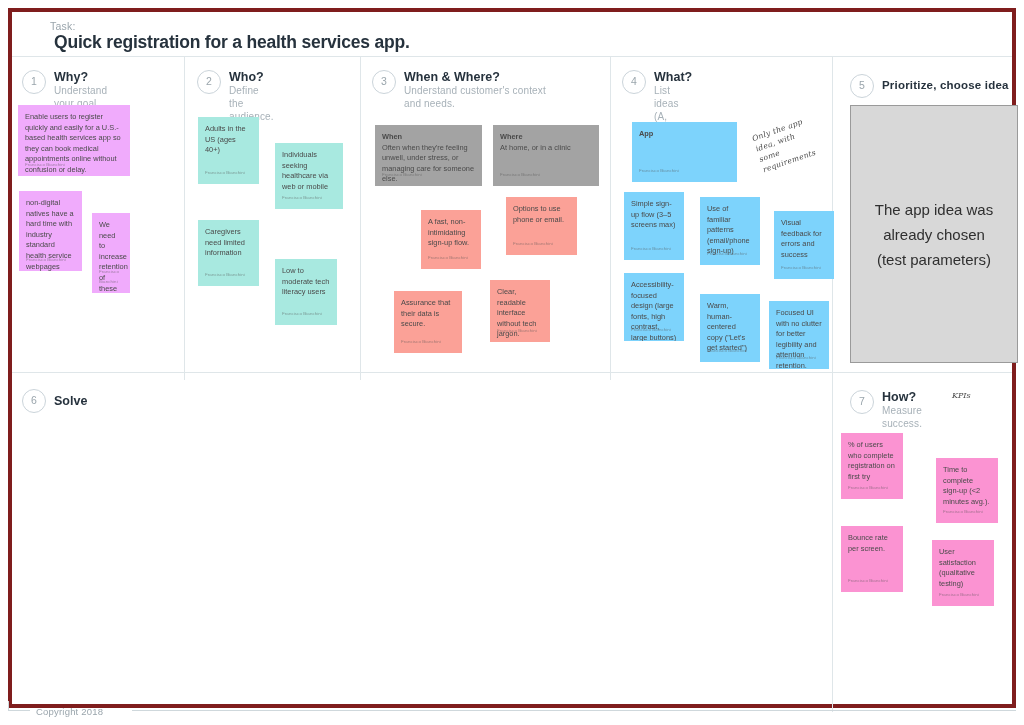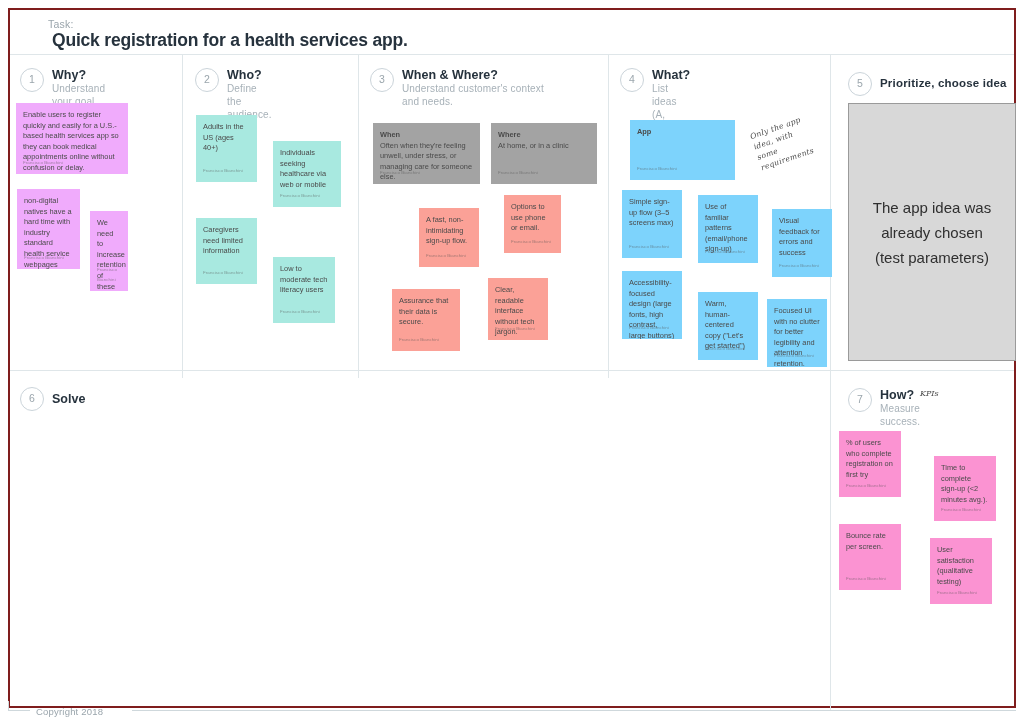--- a/index.html
+++ b/index.html
@@ -10,21 +10,21 @@
     width: 1024px; height: 725px;
     font-family: "Liberation Sans", sans-serif;
     color: #3d4852;
     overflow: hidden;
     position: relative;
   }
   .board {
     position: absolute;
     left: 8px; top: 8px;
     width: 1008px; height: 700px;
-    border: 2px solid #7f1d1d;
+    border: 4px solid #7f1d1d;
     box-sizing: border-box;
     background: #fff;
   }
 
   
   .header {
     position: absolute; left: 0; top: 0;
     width: 100%; height: 45px;
     border-bottom: 1px solid #dfe6e9;
     box-sizing: border-box;
@@ -99,21 +99,21 @@
     font-family: "DejaVu Serif", serif;
     font-style: italic;
     color: #4a4a4a;
     white-space: pre-line;
   }
   .hand.annot {
     font-size: 7.6px; line-height: 11px;
     transform: rotate(-19deg);
     letter-spacing: .3px;
   }
-  .hand.kpi { font-size: 8px; }
+  .hand.kpi { font-size: 8px; margin-left: 30px; }
 
   
   .footer-line-l { position: absolute; left: 8px; bottom: 14px; width: 22px; height: 1px; background: #cfd8dc; }
   .footer-text {
     position: absolute; left: 36px; bottom: 8px;
     font-size: 9.5px; color: #9aa5ac; letter-spacing: .2px;
   }
   .footer-line-r { position: absolute; left: 132px; bottom: 14px; right: 8px; height: 1px; background: #cfd8dc; }
   .corner {
     position: absolute; left: 8px; bottom: 14px;
@@ -200,21 +200,21 @@
     <span class="bold">Where</span>
     <span class="txt">At home, or in a clinic</span>
     <span class="author">Francisco Bianchini</span>
   </div>
 
   <div class="note salmon" style="left:409px; top:198px; width:60px; height:59px;">
     <span class="txt">A fast, non-intimidating sign-up flow.</span>
     <span class="author">Francisco Bianchini</span>
   </div>
 
-  <div class="note salmon" style="left:494px; top:185px; width:57px; height:58px;">
+  <div class="note salmon" style="left:494px; top:185px; width:71px; height:58px;">
     <span class="txt">Options to use phone or email.</span>
     <span class="author">Francisco Bianchini</span>
   </div>
 
   <div class="note salmon" style="left:382px; top:279px; width:68px; height:62px;">
     <span class="txt">Assurance that their data is secure.</span>
     <span class="author">Francisco Bianchini</span>
   </div>
 
   <div class="note salmon" style="left:478px; top:268px; width:60px; height:62px;">

